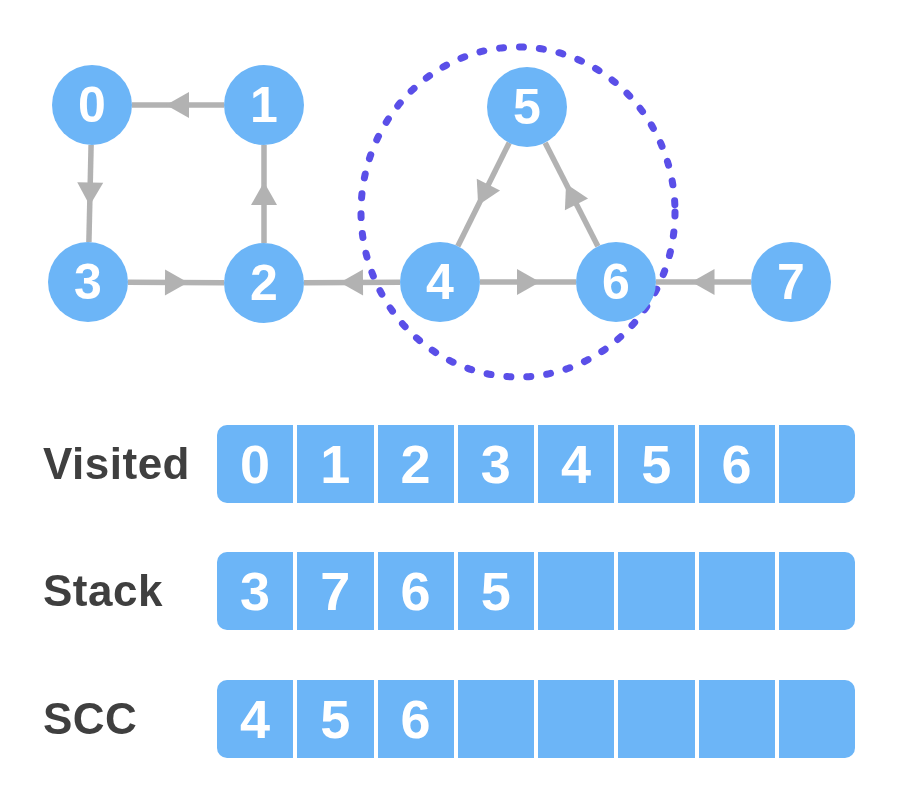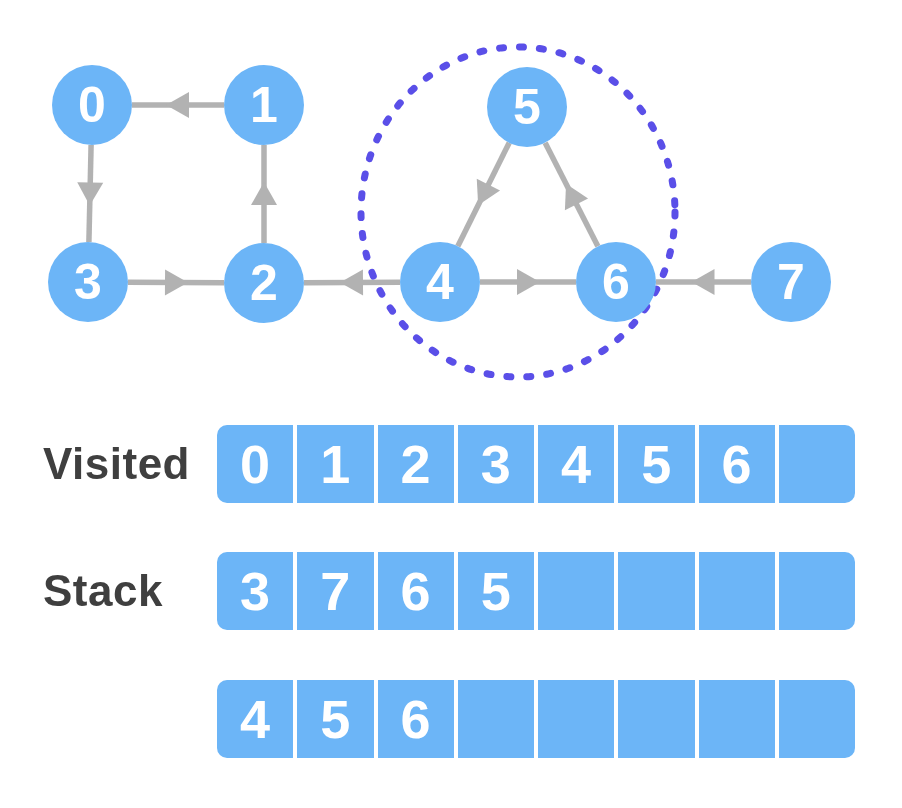--- a/index.html
+++ b/index.html
@@ -163,20 +163,21 @@
           <div class="cell">7</div>
           <div class="cell">6</div>
           <div class="cell">5</div>
           <div class="cell"></div>
           <div class="cell"></div>
           <div class="cell"></div>
           <div class="cell"></div>
         </div>
       </div>
       <div class="array-row" style="top: 680px;">
+        <div class="array-label">SCC</div>
         <div class="array-box">
           <div class="cell">4</div>
           <div class="cell">5</div>
           <div class="cell">6</div>
           <div class="cell"></div>
           <div class="cell"></div>
           <div class="cell"></div>
           <div class="cell"></div>
           <div class="cell"></div>
         </div>

